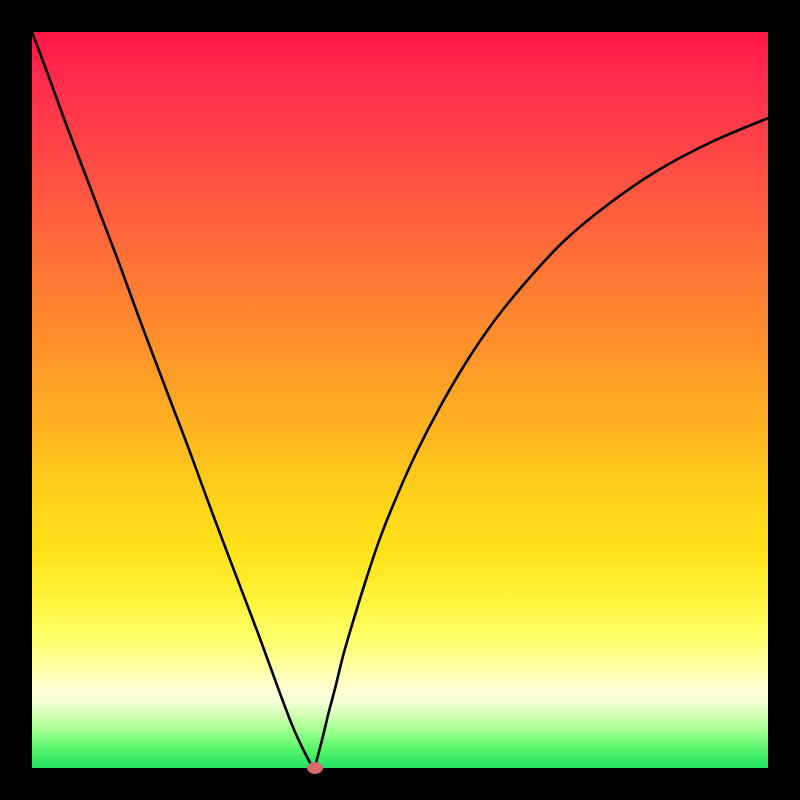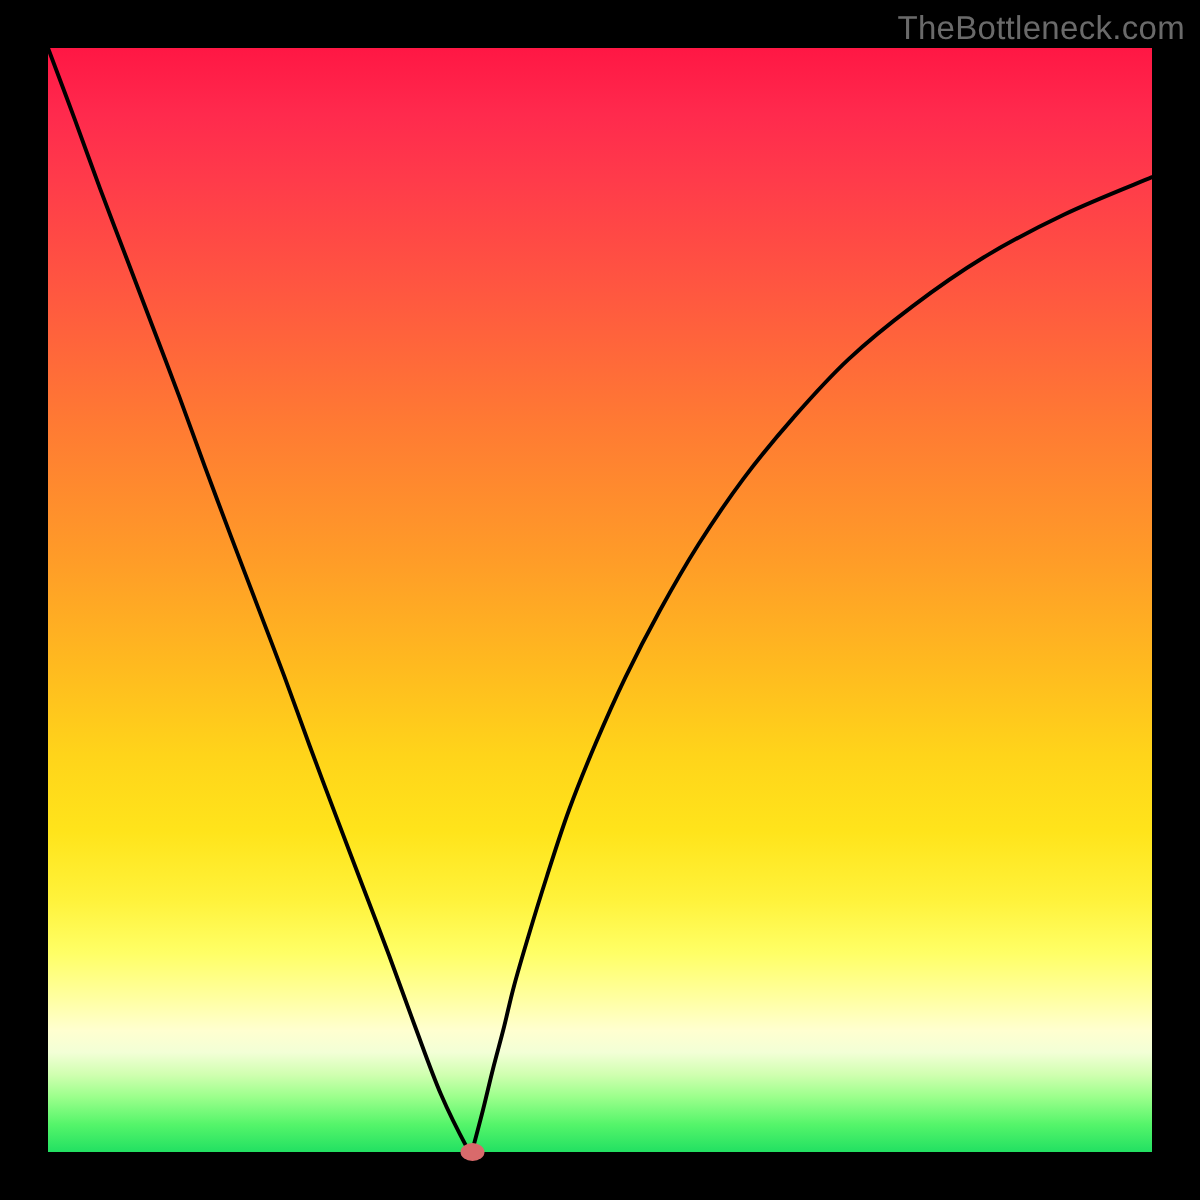--- a/index.html
+++ b/index.html
@@ -69,21 +69,20 @@
     height: 12px;
     background: #d96a6b;
     border-radius: 50% / 50%;
     transform: translate(-50%, -50%);
   }
 </style>
 </head>
 <body>
 
 <div class="frame">
-  <div class="watermark">TheBottleneck.com</div>
   <div class="plot-area">
     <svg class="curve" viewBox="0 0 736 736" preserveAspectRatio="none">
       <path id="curve-left" fill="none" stroke="#000" stroke-width="2.6" stroke-linecap="round" stroke-linejoin="round" d="M 0.00 0.00 C 3.18 8.48, 11.44 30.28, 17.66 47.10 C 23.89 63.93, 28.37 76.78, 34.59 93.47 C 40.82 110.16, 45.90 123.15, 52.26 139.84 C 58.62 156.53, 63.56 169.52, 69.92 186.21 C 76.28 202.90, 81.36 215.88, 87.58 232.58 C 93.81 249.27, 98.29 262.12, 104.51 278.94 C 110.74 295.77, 115.82 309.22, 122.18 326.05 C 128.54 342.87, 133.48 355.72, 139.84 372.42 C 146.20 389.11, 151.28 402.09, 157.50 418.78 C 163.73 435.48, 168.21 448.33, 174.43 465.15 C 180.66 481.98, 185.74 495.43, 192.10 512.26 C 198.46 529.08, 203.40 541.93, 209.76 558.62 C 216.12 575.32, 221.20 588.30, 227.42 604.99 C 233.65 621.68, 238.13 634.67, 244.35 651.36 C 250.58 668.05, 255.66 682.89, 262.02 697.73 C 268.38 712.57, 275.97 726.90, 279.68 733.79 C 283.39 740.68, 282.09 735.60, 282.62 736.00"></path>
       <path id="curve-right" fill="none" stroke="#000" stroke-width="2.6" stroke-linecap="round" stroke-linejoin="round" d="M 282.62 736.00 C 283.95 730.97, 287.47 717.97, 289.98 708.03 C 292.50 698.10, 294.09 690.74, 296.61 680.80 C 299.13 670.86, 301.45 662.77, 303.97 652.83 C 306.49 642.90, 307.68 636.46, 310.59 625.60 C 313.51 614.74, 316.19 605.73, 320.16 592.48 C 324.13 579.23, 327.77 567.24, 332.67 552.00 C 337.57 536.76, 341.56 523.74, 347.39 507.84 C 353.22 491.94, 358.30 479.58, 365.06 463.68 C 371.81 447.78, 377.24 435.42, 384.93 419.52 C 392.61 403.62, 399.00 391.26, 407.74 375.36 C 416.49 359.46, 423.44 347.10, 433.50 331.20 C 443.57 315.30, 452.29 302.28, 463.68 287.04 C 475.07 271.80, 484.21 260.87, 496.80 246.56 C 509.39 232.25, 519.29 220.93, 533.60 207.55 C 547.91 194.17, 560.13 184.41, 576.29 172.22 C 592.45 160.04, 605.24 150.84, 623.39 139.84 C 641.54 128.84, 656.85 120.81, 677.12 111.14 C 697.39 101.46, 725.40 90.62, 736.00 86.11"></path>
     </svg>
     <div id="min-marker" class="marker" style="left: 282.624px; top: 736px;"></div>
   </div>
 </div>
 
 </body></html>

